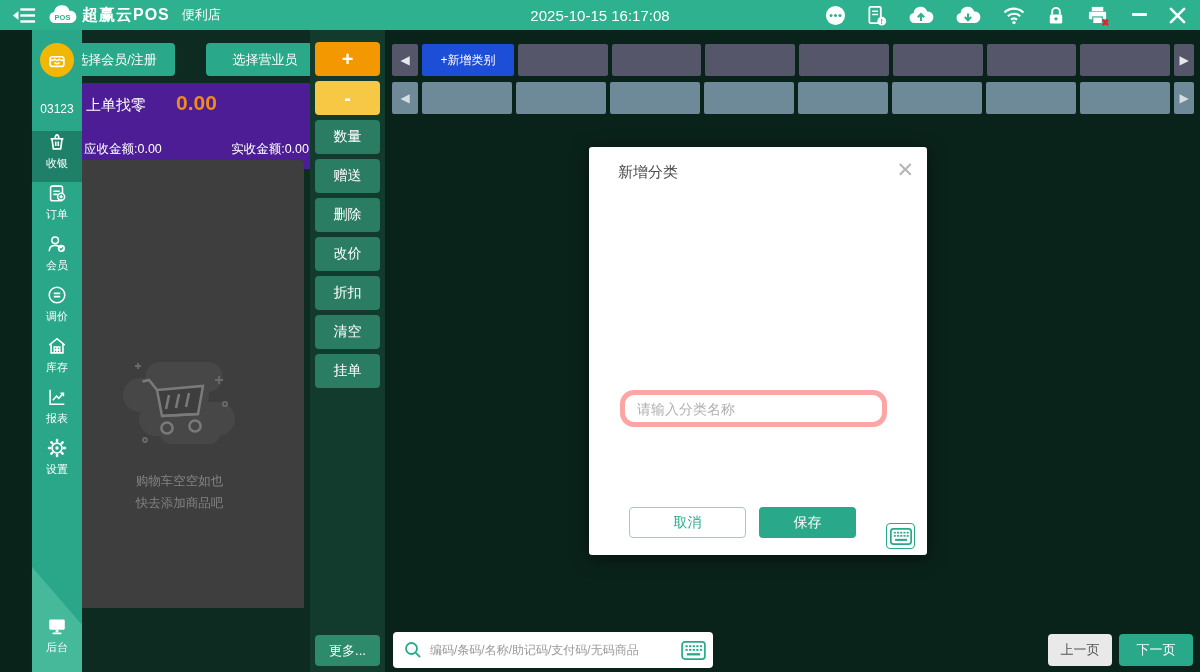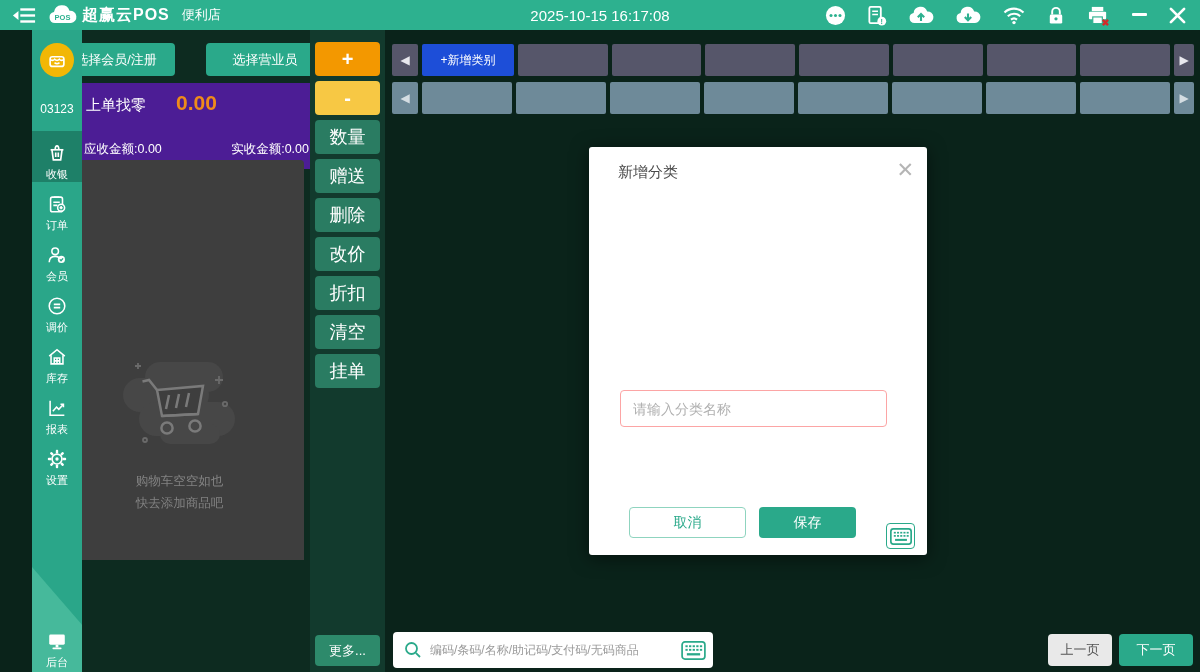--- a/index.html
+++ b/index.html
@@ -25,46 +25,46 @@
   
   .sidebar { position:absolute; top:30px; left:0; width:50px; height:642px;
     background:#2aa689; color:#fff; z-index:20;margin-left:32px; }
   .sidebar-light { position:absolute; bottom:0; left:0; width:50px; height:105px;
     background:#46b99b; clip-path:polygon(0 0,100% 55%,100% 100%,0 100%); }
   .avatar { position:absolute; top:13px; left:8px; width:34px; height:34px; border-radius:50%;
     background:#f2b705; display:flex; align-items:center; justify-content:center; cursor:pointer; }
   .user-id { position:absolute; top:72px; width:50px; text-align:center; font-size:12px; }
   .side-items { position:absolute; top:101px; width:50px; }
   .side-item { height:51px; display:flex; flex-direction:column; align-items:center;
-    justify-content:flex-end; gap:1px; font-size:11px; cursor:pointer; }
+    justify-content:flex-start; gap:1px; font-size:11px; cursor:pointer; }
   .side-item.active { background:#1e8068; }
   .side-item.backend { position:absolute; bottom:2px; width:50px; height:55px; }
 
   
   .left-panel { position:absolute; top:30px; left:50px; width:260px; height:642px; background:#0d2b20; }
   .lp-btn { position:absolute; top:13px; height:33px; width:118px; background:#2aa98a;
     border:none; border-radius:4px; color:#fff; font-size:13px; cursor:pointer;
     font-family:inherit; }
   .lp-btn.member { left:7px; } .lp-btn.clerk { left:147px;margin-left:9px; }
   .pay-panel { position:absolute; left:21px; top:53px; width:249px; height:86px;
     background:#4c1d95; border-radius:4px; color:#fff; }
   .change-label { position:absolute; left:15px; top:13px; font-size:15px; }
   .change-value { position:absolute; left:105px; top:8px; font-size:21px; font-weight:bold; color:#ef8b1a; }
   .pay-sub-l { position:absolute; left:13px; bottom:11px; font-size:12.5px; }
   .pay-sub-r { position:absolute; right:11px; bottom:11px; font-size:12.5px; }
-  .cart-panel { position:absolute; left:5px; top:130px; width:249px; height:400px;
+  .cart-panel { position:absolute; left:5px; top:130px; width:249px; height:448px;
     background:#3e3e3e; border-radius:4px 4px 0 0; display:flex; flex-direction:column;
     align-items:center; }
   .cart-illu { margin-top:192px; }
   .cart-empty-text { color:#828282; font-size:12.5px; line-height:18px; text-align:center; margin-top:4px; }
 
   
   .actions-col { position:absolute; top:30px; left:310px; width:75px; height:642px; background:#123a2d; }
   .ac-list { display:flex; flex-direction:column; gap:5px; padding:12px 5px 0 5px; }
-  .ac-btn { height:34px; border:none; border-radius:4px; color:#fff; font-size:18px;
+  .ac-btn { height:34px; border:none; border-radius:4px; color:#fff; font-size:14px;
     cursor:pointer; font-family:inherit; }
   .ac-plus { background:#f39800; font-size:20px; font-weight:bold; }
   .ac-minus { background:#f7c844; font-size:20px; font-weight:bold; }
   .ac-act { background:#2a7c62; }
   .ac-more { position:absolute; bottom:6px; left:5px; width:65px; height:31px;
     background:#2d8a6b; border:none; border-radius:4px; color:#fff; font-size:13px;
     cursor:pointer; font-family:inherit; }
 
   
   .cat-bar { position:absolute; left:385px; top:30px; width:815px; height:88px; }
@@ -97,21 +97,21 @@
   .modal { position:absolute; left:589px; top:147px; width:338px; height:408px;
     background:#fff; border-radius:3px; box-shadow:0 3px 18px rgba(0,0,0,.5); z-index:40; }
   .modal-title { position:absolute; left:29px; top:16px; font-size:15px; color:#4a4a4a; }
   .modal-close { position:absolute; right:13px; top:12px; background:none; border:none;
     color:#b5b5b5; font-size:21px; line-height:21px; cursor:pointer; font-family:inherit; }
   .tabs { position:absolute; left:58px; top:70px; display:flex; }
   .tab { width:105px; height:31px; font-size:13.5px; cursor:pointer; font-family:inherit;
     background:#fff; color:#2aa98a; border:1px solid #8fd4bf; }
   .tab.active { background:#2aa98a; color:#fff; border:1px solid #2aa98a; }
   .modal-input { position:absolute; left:31px; top:243px; width:267px; height:37px;
-    border:1px solid #fca5a5; border-radius:4px; font-size:14px; color:#333;
+    border:5px solid #fca5a5; border-radius:14px; font-size:14px; color:#333;
     padding:0 12px; outline:none; font-family:inherit; }
   .modal-input::placeholder { color:#b0b0b0; }
   .m-btn { position:absolute; top:360px; height:31px; border-radius:4px; font-size:14px;
     cursor:pointer; font-family:inherit; }
   .m-cancel { left:40px; width:117px; background:#fff; border:1px solid #8fd4bf; color:#2aa98a; }
   .m-save { left:170px; width:97px; background:#2aa98a; border:none; color:#fff; }
   .m-kb { position:absolute; left:297px; top:376px; width:29px; height:26px; background:#fff;
     border:1.5px solid #2aa98a; border-radius:4px; cursor:pointer; display:flex;
     align-items:center; justify-content:center; padding:0; }
 </style>

